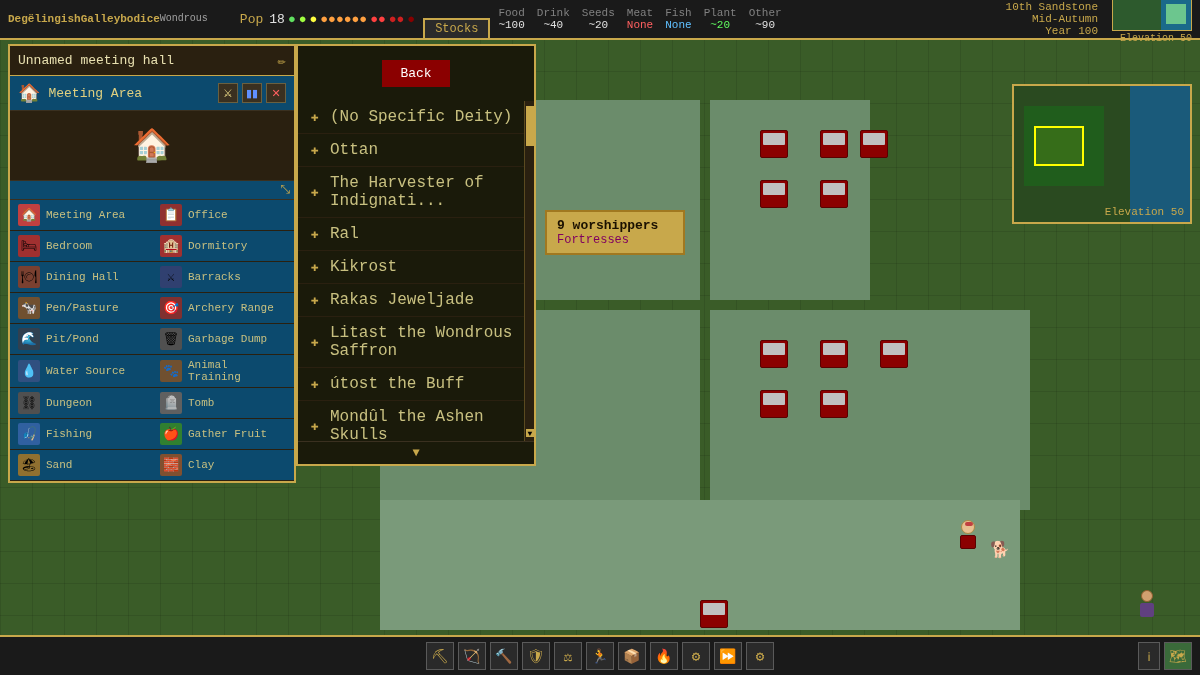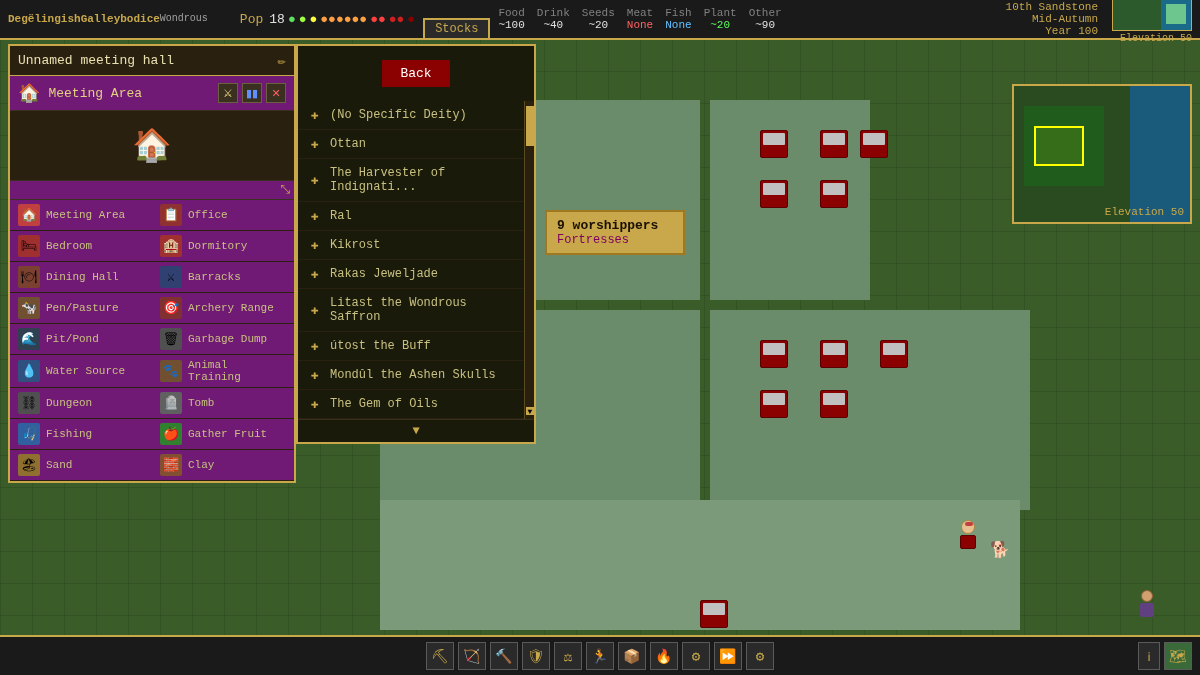--- a/index.html
+++ b/index.html
@@ -199,21 +199,21 @@
       cursor: pointer;
       color: #c8a84b;
     }
 
     
     #left-panel {
       position: absolute;
       top: 44px;
       left: 8px;
       width: 288px;
-      background: #701a75;
+      background: #0c4a6e;
       border: 2px solid #c8a84b;
       z-index: 50;
     }
 
     .panel-header {
       background: #2a2010;
       border-bottom: 1px solid #c8a84b;
       padding: 6px 8px;
       display: flex;
       align-items: center;
@@ -339,21 +339,21 @@
       height: 14px;
       display: flex;
       align-items: center;
       justify-content: center;
       color: #c8a84b;
       font-size: 13px;
       flex-shrink: 0;
     }
     .deity-name {
       color: #c8c080;
-      font-size: 12px;
+      font-size: 16px;
     }
 
     .scrollbar-track {
       position: absolute;
       right: 0;
       top: 0;
       bottom: 0;
       width: 10px;
       background: #2a2010;
       border-left: 1px solid #5a4a20;

